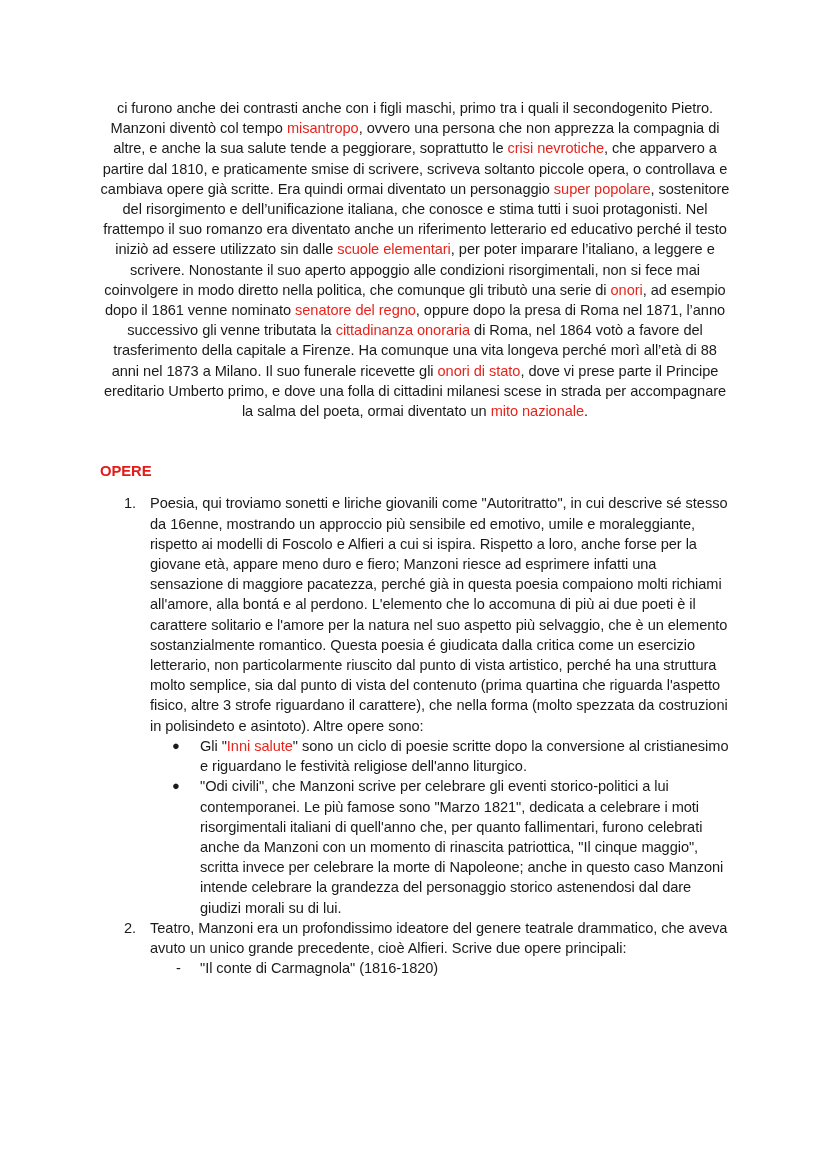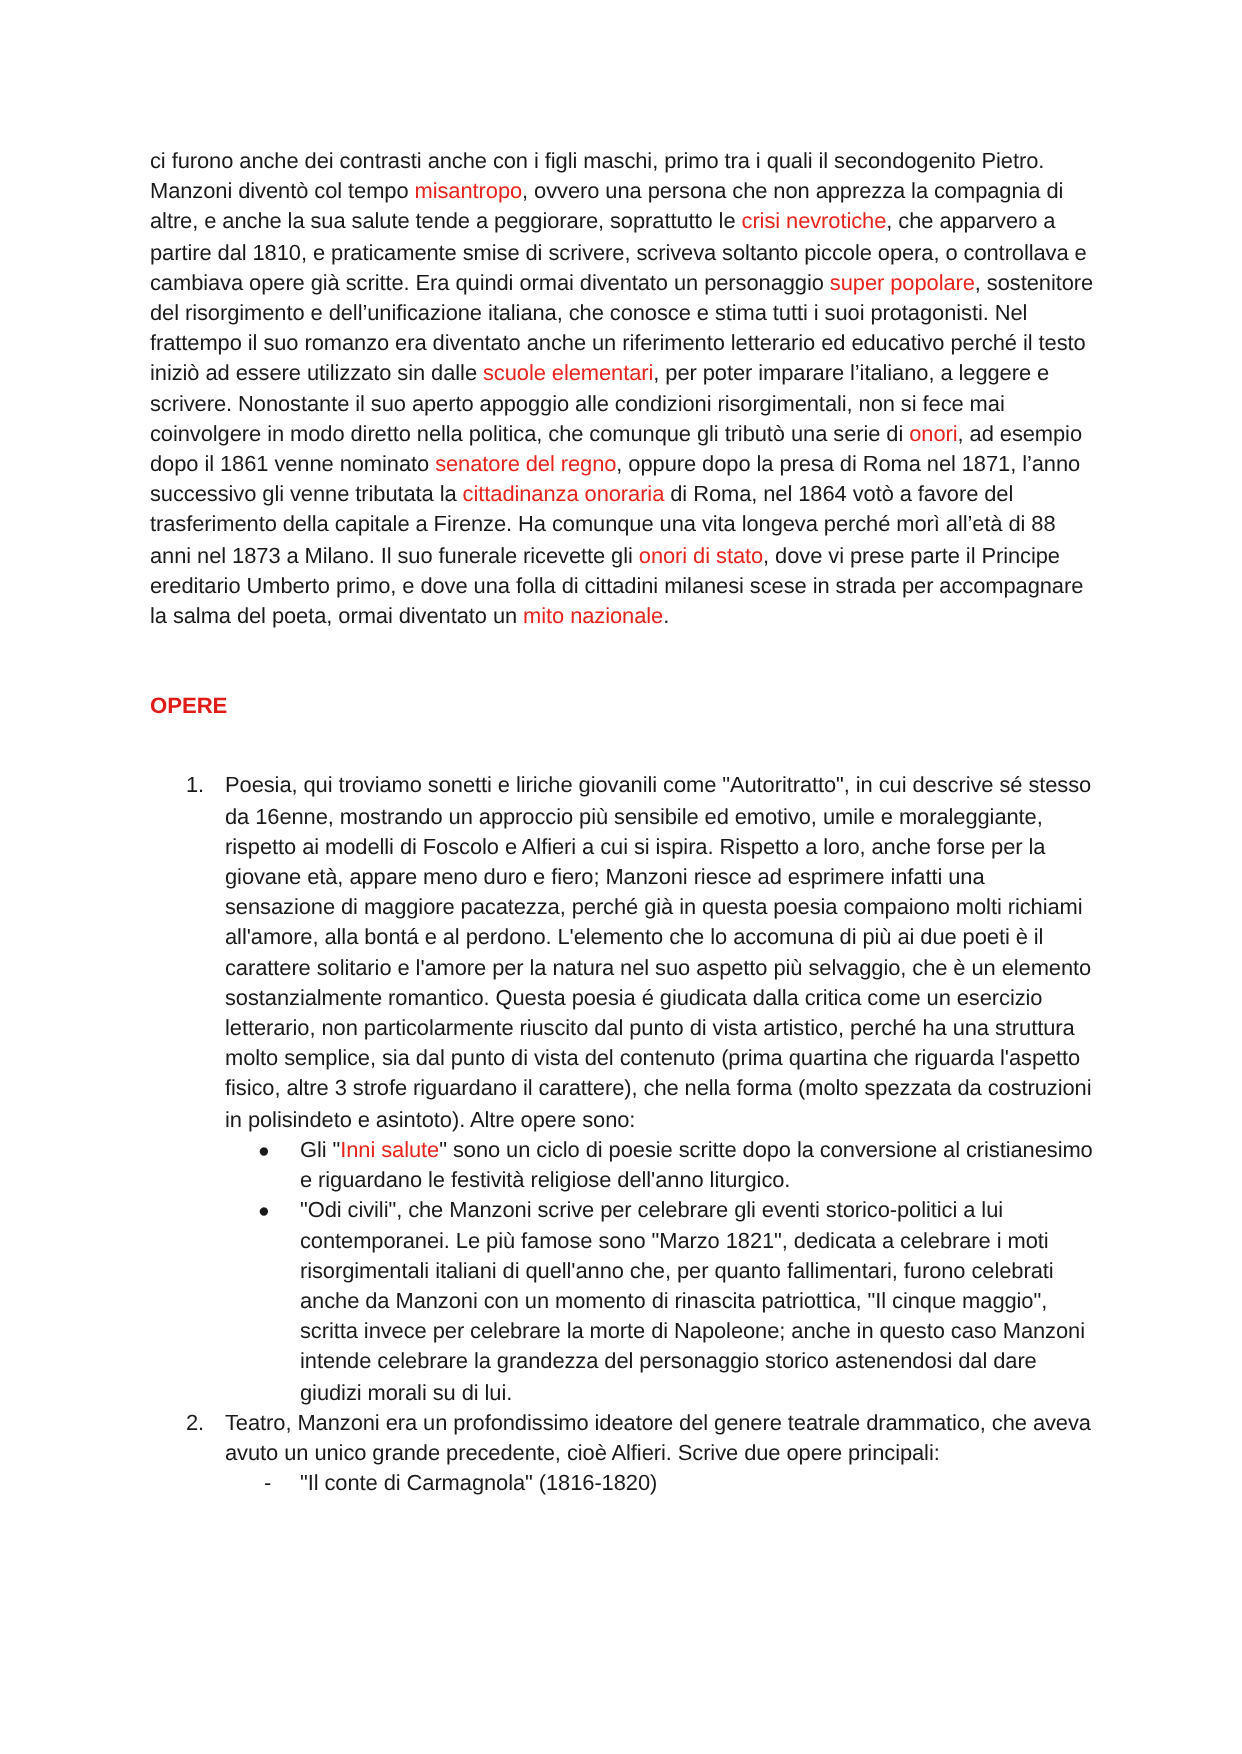--- a/index.html
+++ b/index.html
@@ -17,28 +17,28 @@
     }
     .page {
       position: absolute;
       left: 100px;
       top: 98px;
       width: 630px;
       font-size: 14.6px;
       line-height: 20.2px;
       letter-spacing: -0.05px;
     }
-    p { margin: 0; }
+    p { margin: 0; text-align: center; }
     .hl { color: #e8231c; }
     .heading {
       color: #e11b17;
       font-weight: bold;
       font-size: 14.8px;
       margin-top: 40px;
-      margin-bottom: 33px;
+      margin-bottom: 12px;
     }
     ol.main-list {
       margin: 0;
       padding: 0;
       list-style: none;
     }
     ol.main-list > li {
       position: relative;
       padding-left: 50px;
     }

